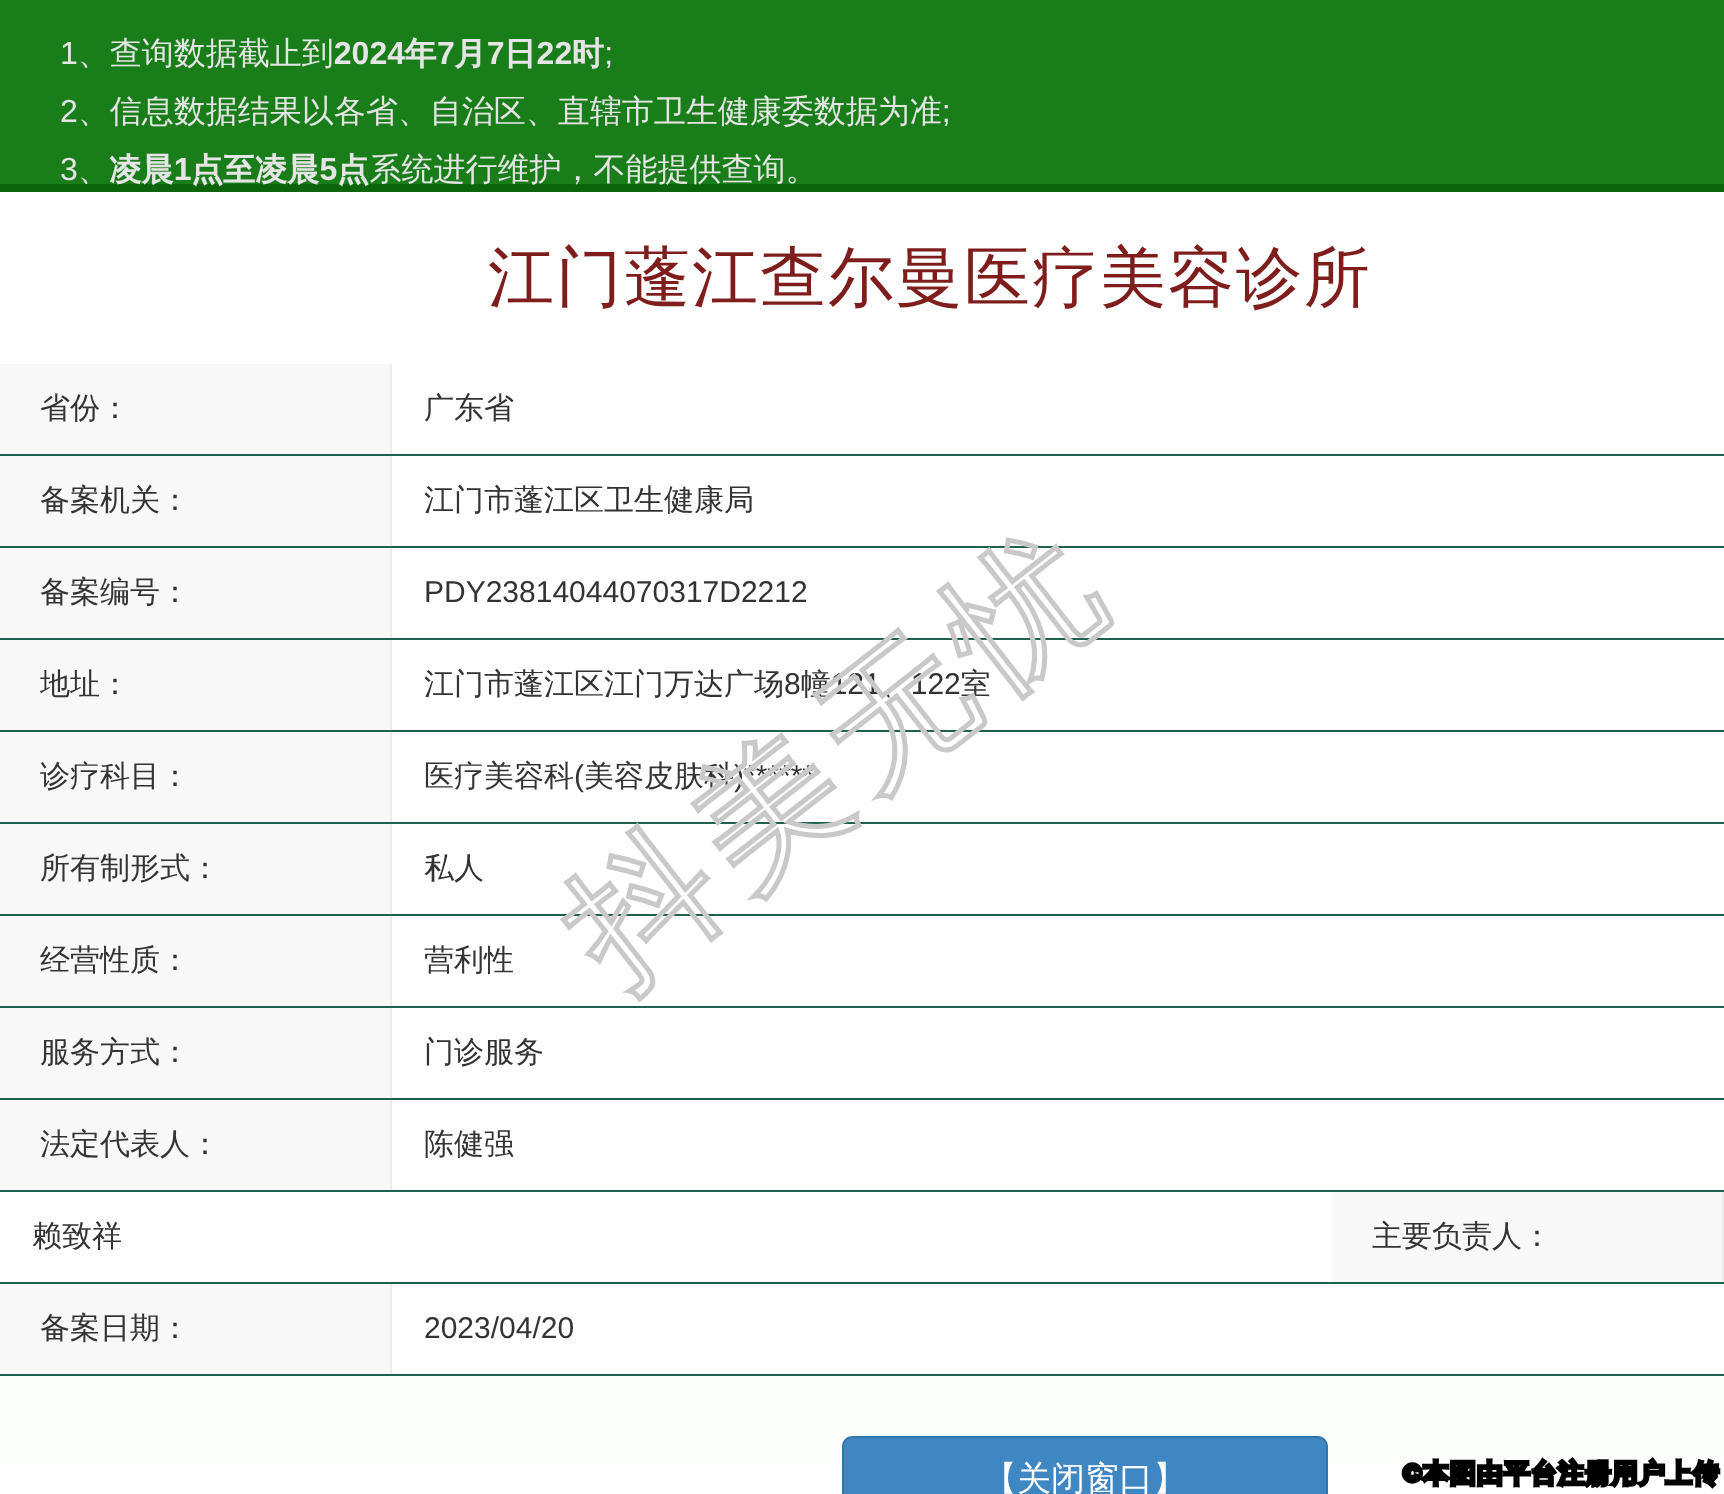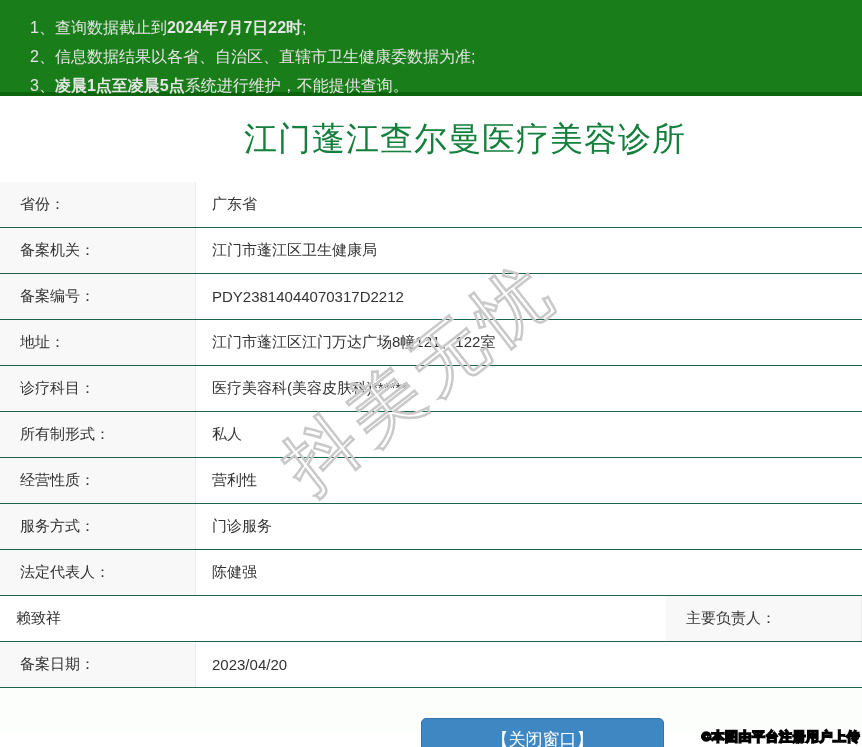--- a/index.html
+++ b/index.html
@@ -36,21 +36,21 @@
   .title-wrap {
     height: 86px;
     display: flex;
     align-items: center;
     justify-content: center;
     padding-left: 68px;
   }
   .page-title {
     font-size: 33px;
     font-weight: 400;
-    color: #15803d;
+    color: #7f1d1d;
     letter-spacing: 1px;
   }
 
   
   .record-table { width: 100%; }
   .row {
     display: flex;
     height: 46px;
     border-bottom: 1px solid #20604f;
   }

